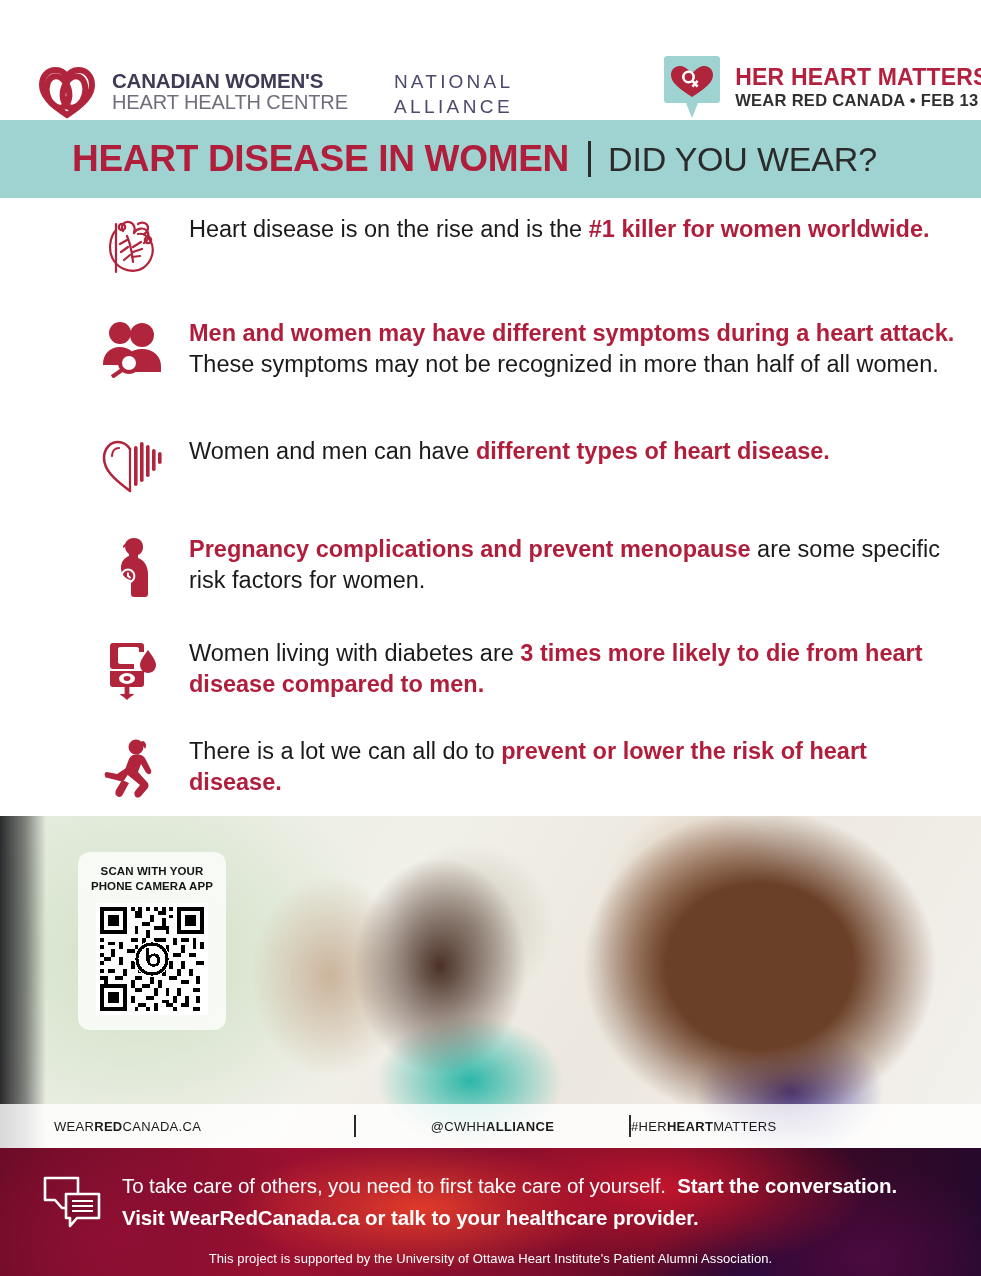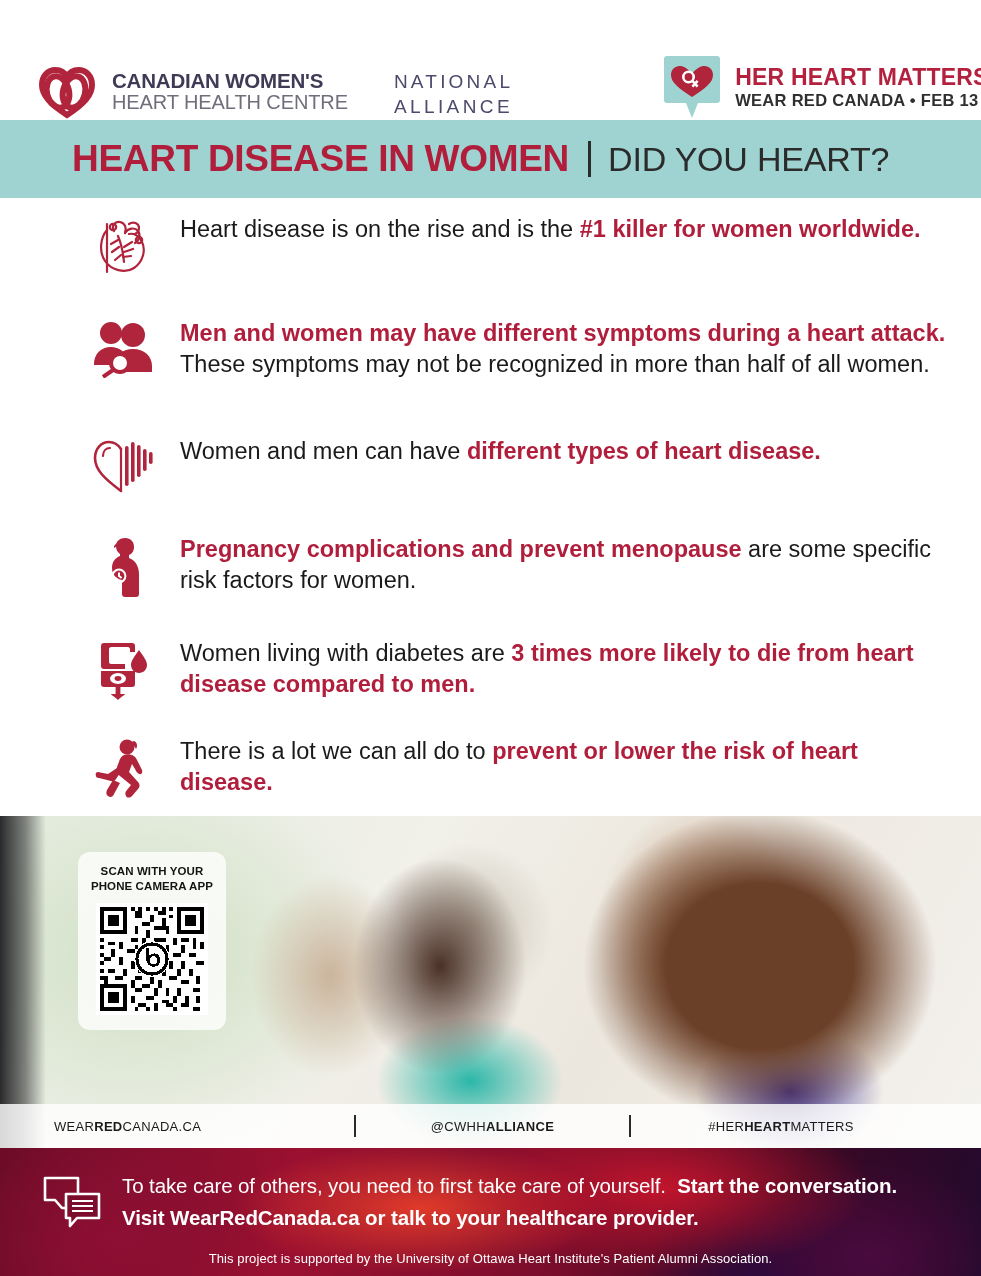--- a/index.html
+++ b/index.html
@@ -111,20 +111,21 @@
     font-weight: normal;
     color: #2b2b2b;
     letter-spacing: -0.2px;
   }
 
   
   .facts {
     padding: 14px 24px 0 80px;
     box-sizing: border-box;
     height: 618px;
+    margin-left: 9px;
   }
   .fact {
     display: flex;
     align-items: flex-start;
   }
   .fact-icon {
     width: 86px;
     flex: none;
     display: flex;
     justify-content: center;
@@ -210,21 +211,21 @@
     height: 44px;
     background: rgba(255,255,255,0.82);
     display: flex;
     align-items: center;
     font-size: 13px;
     color: #1a1a1a;
     letter-spacing: 0.3px;
   }
   .social-item { flex: 1; text-align: center; white-space: nowrap; }
   .social-item:first-child { text-align: left; padding-left: 54px; flex: 0 0 300px; }
-  .social-item:last-child { text-align: center; padding-right: 50px; flex: 0 0 300px; }
+  .social-item:last-child { text-align: left; padding-right: 50px; flex: 0 0 300px; }
   .social-item b { font-weight: bold; }
   .social-div {
     width: 2px;
     height: 22px;
     background: #2a2a2a;
     flex: none;
   }
 
   
   .footer {
@@ -311,21 +312,21 @@
     <div class="hhm-text">
       <div class="hhm-line1">HER HEART MATTERS</div>
       <div class="hhm-line2">WEAR RED CANADA • FEB 13</div>
     </div>
   </div>
 </div>
 
 <div class="banner">
   <span class="banner-title">HEART DISEASE IN WOMEN</span>
   <span class="banner-sep"></span>
-  <span class="banner-sub">DID YOU HEART?</span>
+  <span class="banner-sub">DID YOU WEAR?</span>
 </div>
 
 <div class="facts">
 
   <div class="fact f1">
     <div class="fact-icon">
       <svg width="58" height="62" viewBox="0 0 58 62">
         <g fill="none" stroke="#b0243c" stroke-width="2.2" stroke-linecap="round" stroke-linejoin="round">
           <path d="M13 8 V56"></path>
           <path d="M13 14 C6 22 5 36 11 45 C17 54 31 58 40 52 C49 46 52 34 48 26 C45 20 40 17 35 18"></path>

